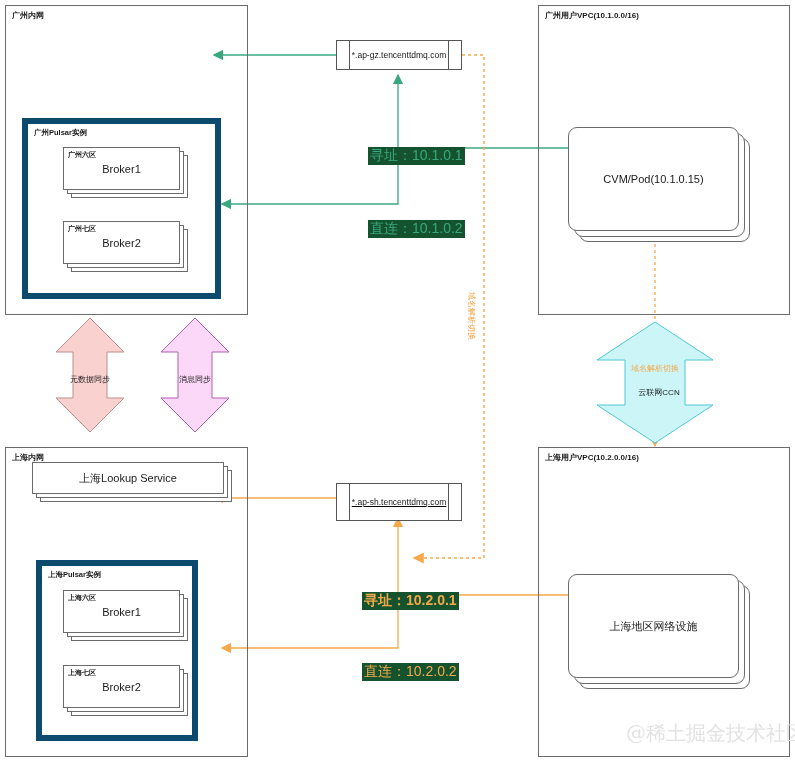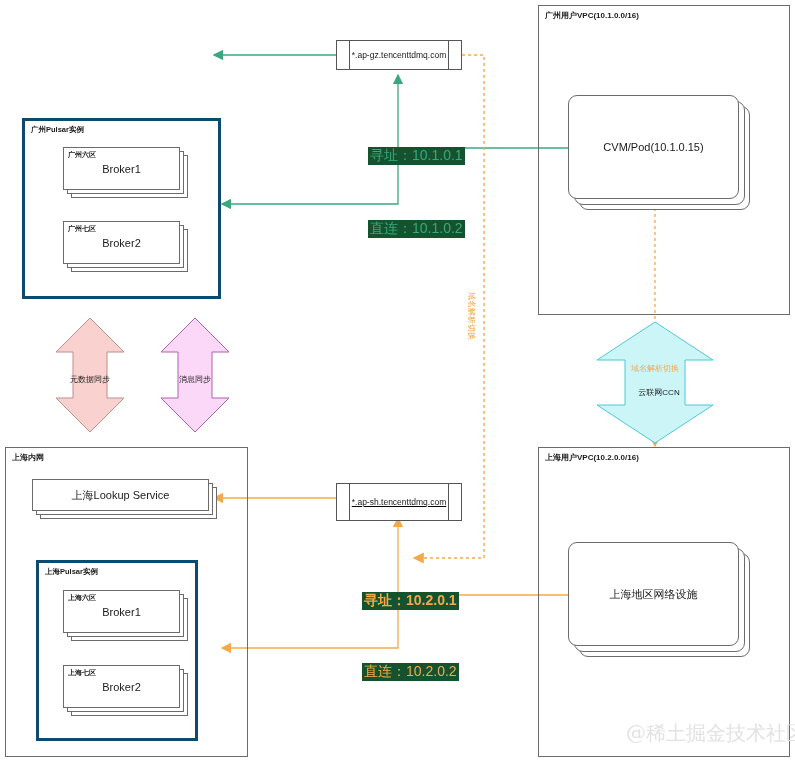--- a/index.html
+++ b/index.html
@@ -2,34 +2,34 @@
 <html><head>
 <meta charset="utf-8">
 <style>
   html,body{margin:0;padding:0;background:#ffffff;}
   body{font-family:"Liberation Sans","DejaVu Sans",sans-serif;}
   #canvas{position:relative;width:795px;height:762px;overflow:hidden;background:#fff;}
 
   .region{position:absolute;border:1px solid #6b6b6b;background:transparent;box-sizing:border-box;}
   .region-label{position:absolute;left:6px;top:4px;font-size:8px;color:#1a1a1a;font-weight:bold;white-space:nowrap;}
 
-  .subregion{position:absolute;border:3px solid #0c4a6e;background:transparent;box-sizing:border-box;text-align:center;}
+  .subregion{position:absolute;border:6px solid #0c4a6e;background:transparent;box-sizing:border-box;text-align:center;}
   .subregion-label{position:absolute;left:6px;top:4px;font-size:7.5px;color:#1a1a1a;font-weight:bold;white-space:nowrap;}
 
   
   .stackbox{position:absolute;}
   .stackbox .lyr{position:absolute;left:0;top:0;width:100%;height:100%;border:1px solid #6b6b6b;background:#ffffff;box-sizing:border-box;}
   .stackbox .lyr.s3{transform:translate(8px,8px);}
   .stackbox .lyr.s2{transform:translate(4px,4px);}
   .stackbox .lyr.s1{transform:translate(0,0);}
   .stackbox .txt{position:absolute;left:0;top:0;width:100%;height:100%;display:flex;align-items:center;justify-content:center;font-size:11px;color:#1a1a1a;box-sizing:border-box;}
   .stackbox .corner{position:absolute;left:5px;top:3px;font-size:7px;color:#1a1a1a;font-weight:bold;}
 
   
-  .roundstack{position:absolute;}
+  .roundstack{position:absolute;margin-top:32px;}
   .roundstack .lyr{position:absolute;left:0;top:0;width:100%;height:100%;border:1px solid #6b6b6b;background:#ffffff;border-radius:9px;box-sizing:border-box;}
   .roundstack .lyr.s3{transform:translate(11px,11px);}
   .roundstack .lyr.s2{transform:translate(6px,6px);}
   .roundstack .txt{position:absolute;left:0;top:0;width:100%;height:100%;display:flex;align-items:center;justify-content:center;font-size:11px;color:#1a1a1a;}
 
   
   .procbox{position:absolute;border:1px solid #555;background:#fff;box-sizing:border-box;display:flex;align-items:center;justify-content:center;}
   .procbox::before,.procbox::after{content:"";position:absolute;top:0;bottom:0;width:0;border-left:1px solid #555;}
   .procbox::before{left:12px;}
   .procbox::after{right:12px;}
@@ -76,20 +76,23 @@
     <path d="M655,208 L655,330" stroke="#f5a94a" stroke-width="1.3" fill="none" stroke-dasharray="3,3"></path>
     <path d="M655,410 L655,446" stroke="#f5a94a" stroke-width="1.3" fill="none" stroke-dasharray="3,3" marker-end="url(#acyan)"></path>
 
     <polygon points="90,318 124,352 107,352 107,398 124,398 90,432 56,398 73,398 73,352 56,352" fill="#f9d2d0" stroke="#c08e8b" stroke-width="1"></polygon>
 
     <polygon points="195,318 229,352 212,352 212,398 229,398 195,432 161,398 178,398 178,352 161,352" fill="#fbd8f7" stroke="#b15fb1" stroke-width="1"></polygon>
 
     <polygon points="655,322 713,360 685,360 685,405 713,405 655,443 597,405 625,405 625,360 597,360" fill="#ccf5f8" stroke="#4ec8d4" stroke-width="1"></polygon>
   </svg>
 
+  <div class="region" style="left:5px;top:5px;width:243px;height:310px;">
+    <div class="region-label">广州内网</div>
+  </div>
 
 
   <div class="subregion" style="left:22px;top:118px;width:199px;height:181px;">
     <div class="subregion-label">广州Pulsar实例</div>
   </div>
 
   <div class="stackbox" style="left:63px;top:147px;width:117px;height:43px;">
     <div class="lyr s3"></div>
     <div class="lyr s2"></div>
     <div class="lyr s1"></div>
@@ -136,21 +139,21 @@
   <div style="position:absolute;left:625px;top:381px;width:68px;text-align:center;">
     <span style="font-size:8px;color:#1a1a1a;">云联网CCN</span>
   </div>
 
   <div class="vtext" style="left:478px;top:292px;transform:rotate(90deg);transform-origin:left top;">域名解析切换</div>
 
   <div class="region" style="left:5px;top:447px;width:243px;height:310px;">
     <div class="region-label">上海内网</div>
   </div>
 
-  <div class="stackbox" style="left:32px;top:479px;width:177px;height:32px;">
+  <div class="stackbox" style="left:32px;top:462px;width:192px;height:32px;">
     <div class="lyr s3"></div>
     <div class="lyr s2"></div>
     <div class="lyr s1"></div>
     <div class="txt">上海Lookup Service</div>
   </div>
 
   <div class="subregion" style="left:36px;top:560px;width:162px;height:181px;">
     <div class="subregion-label">上海Pulsar实例</div>
   </div>
 

